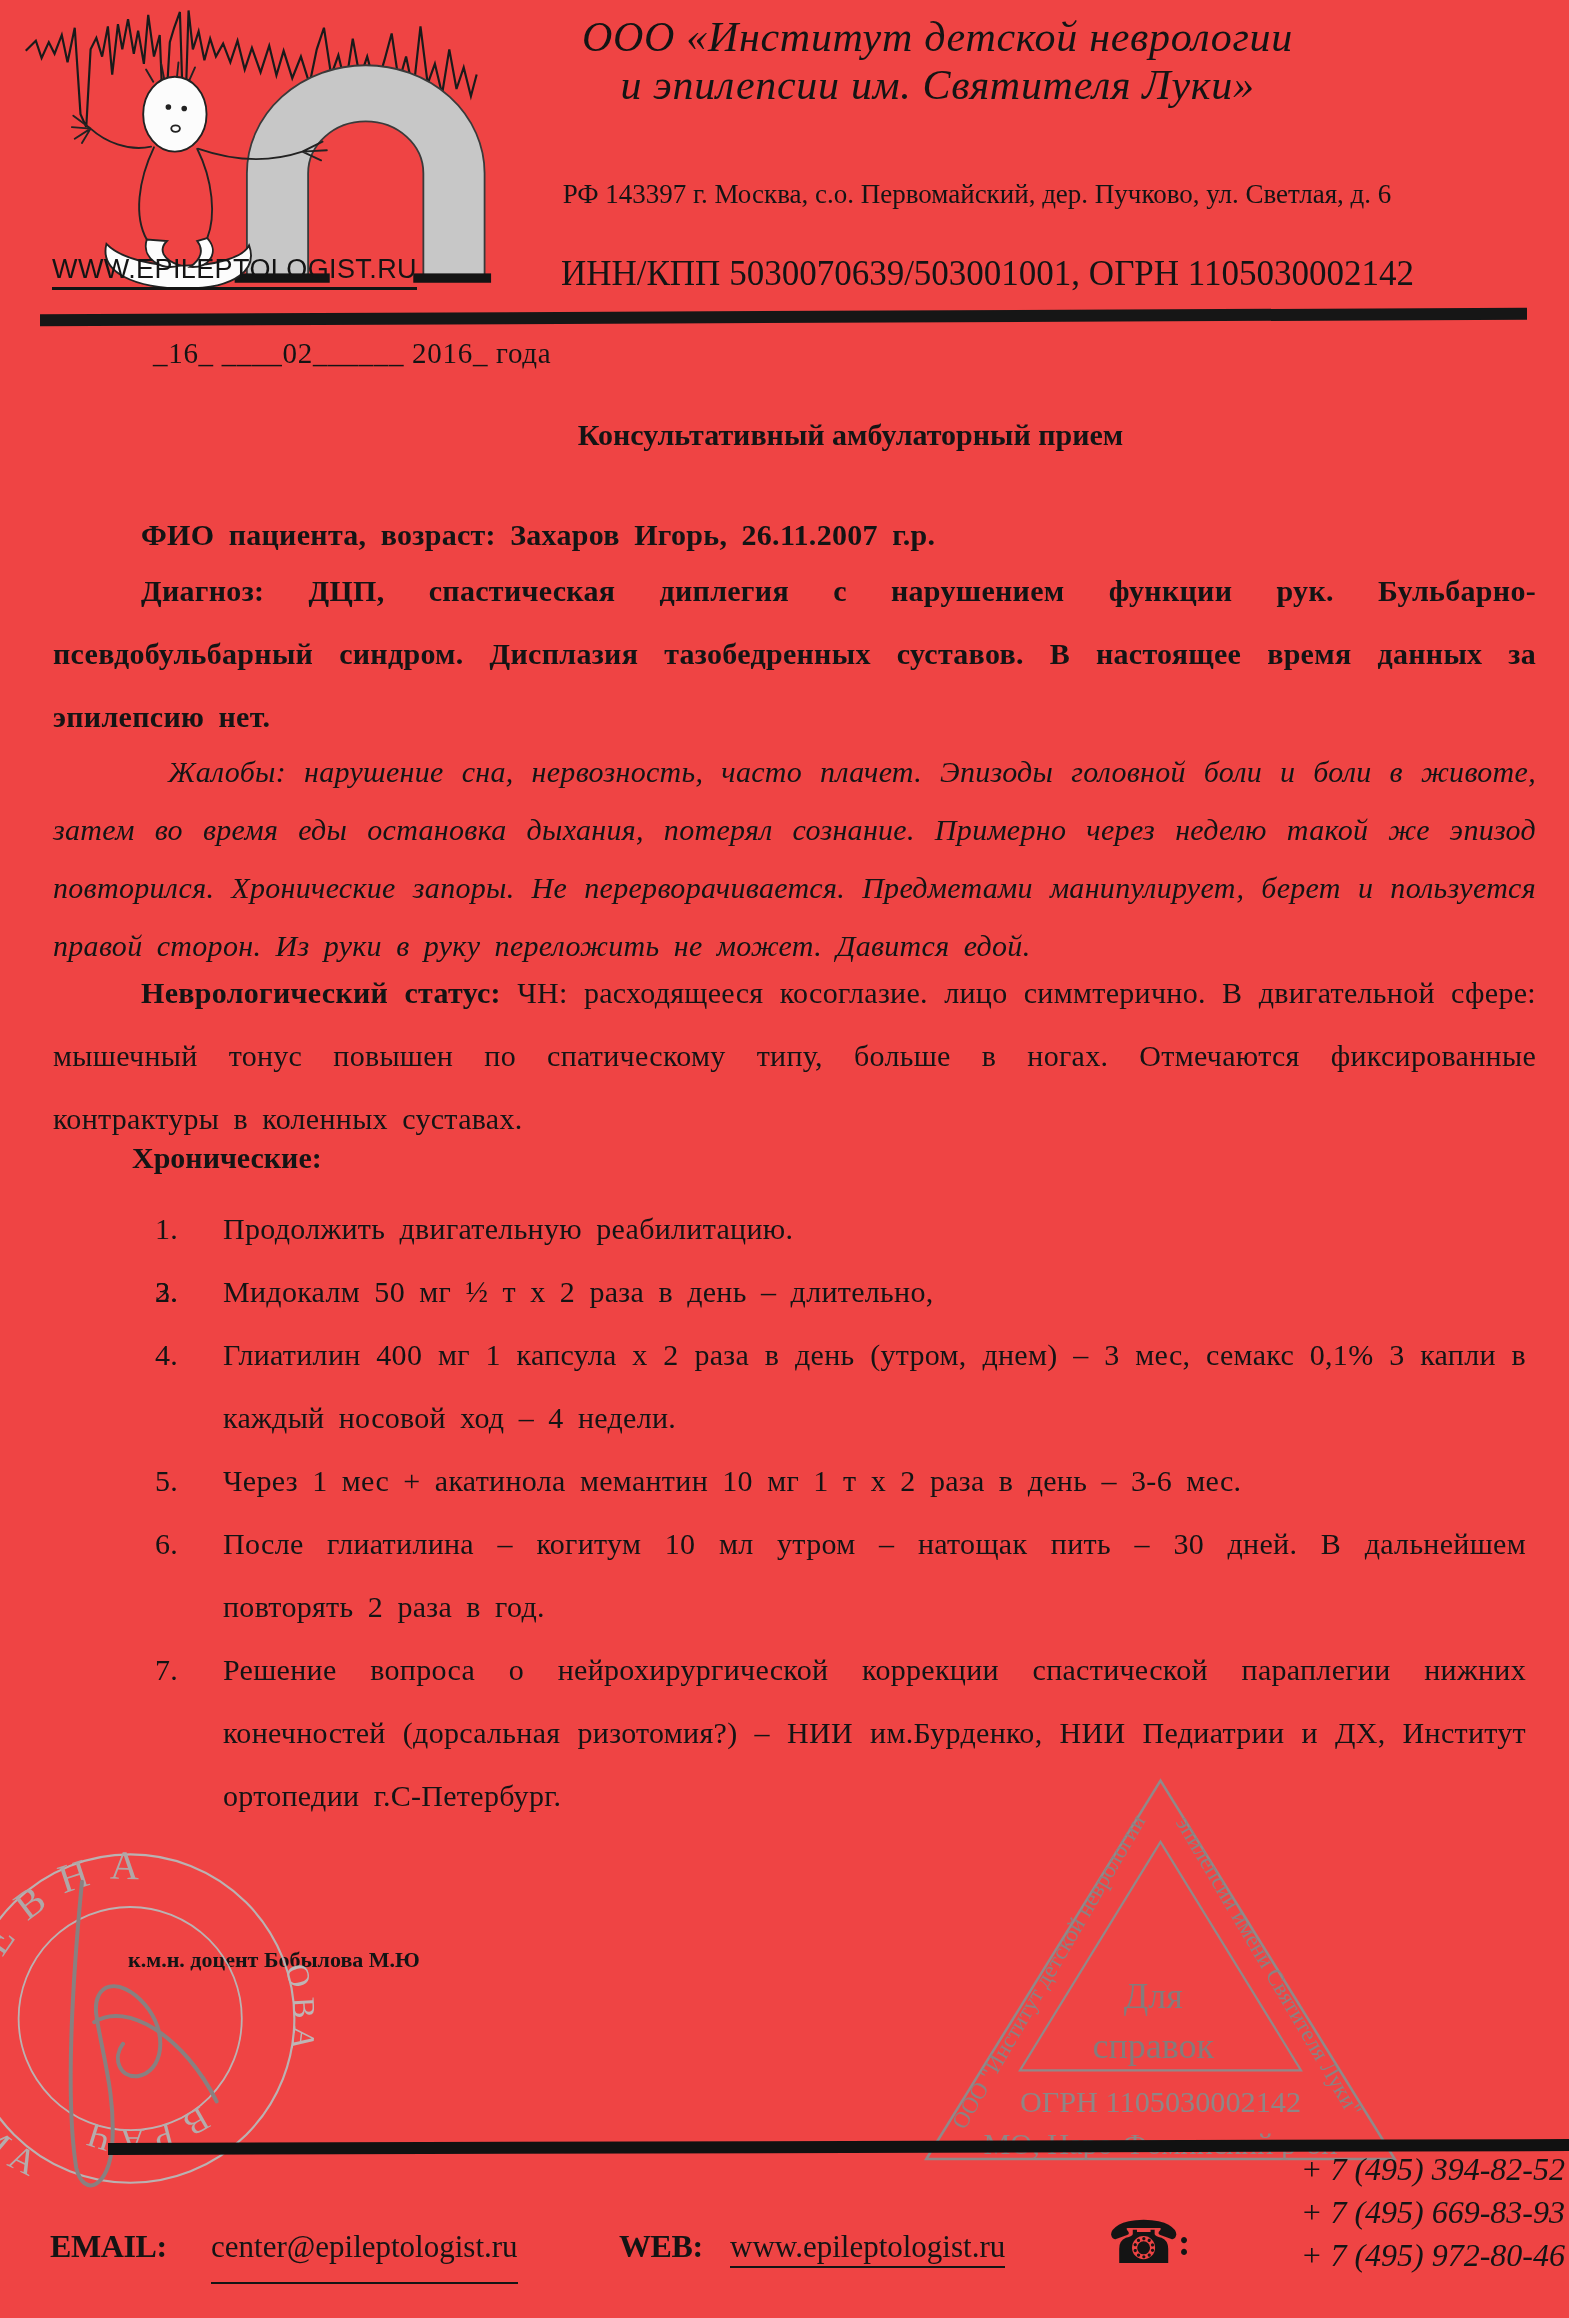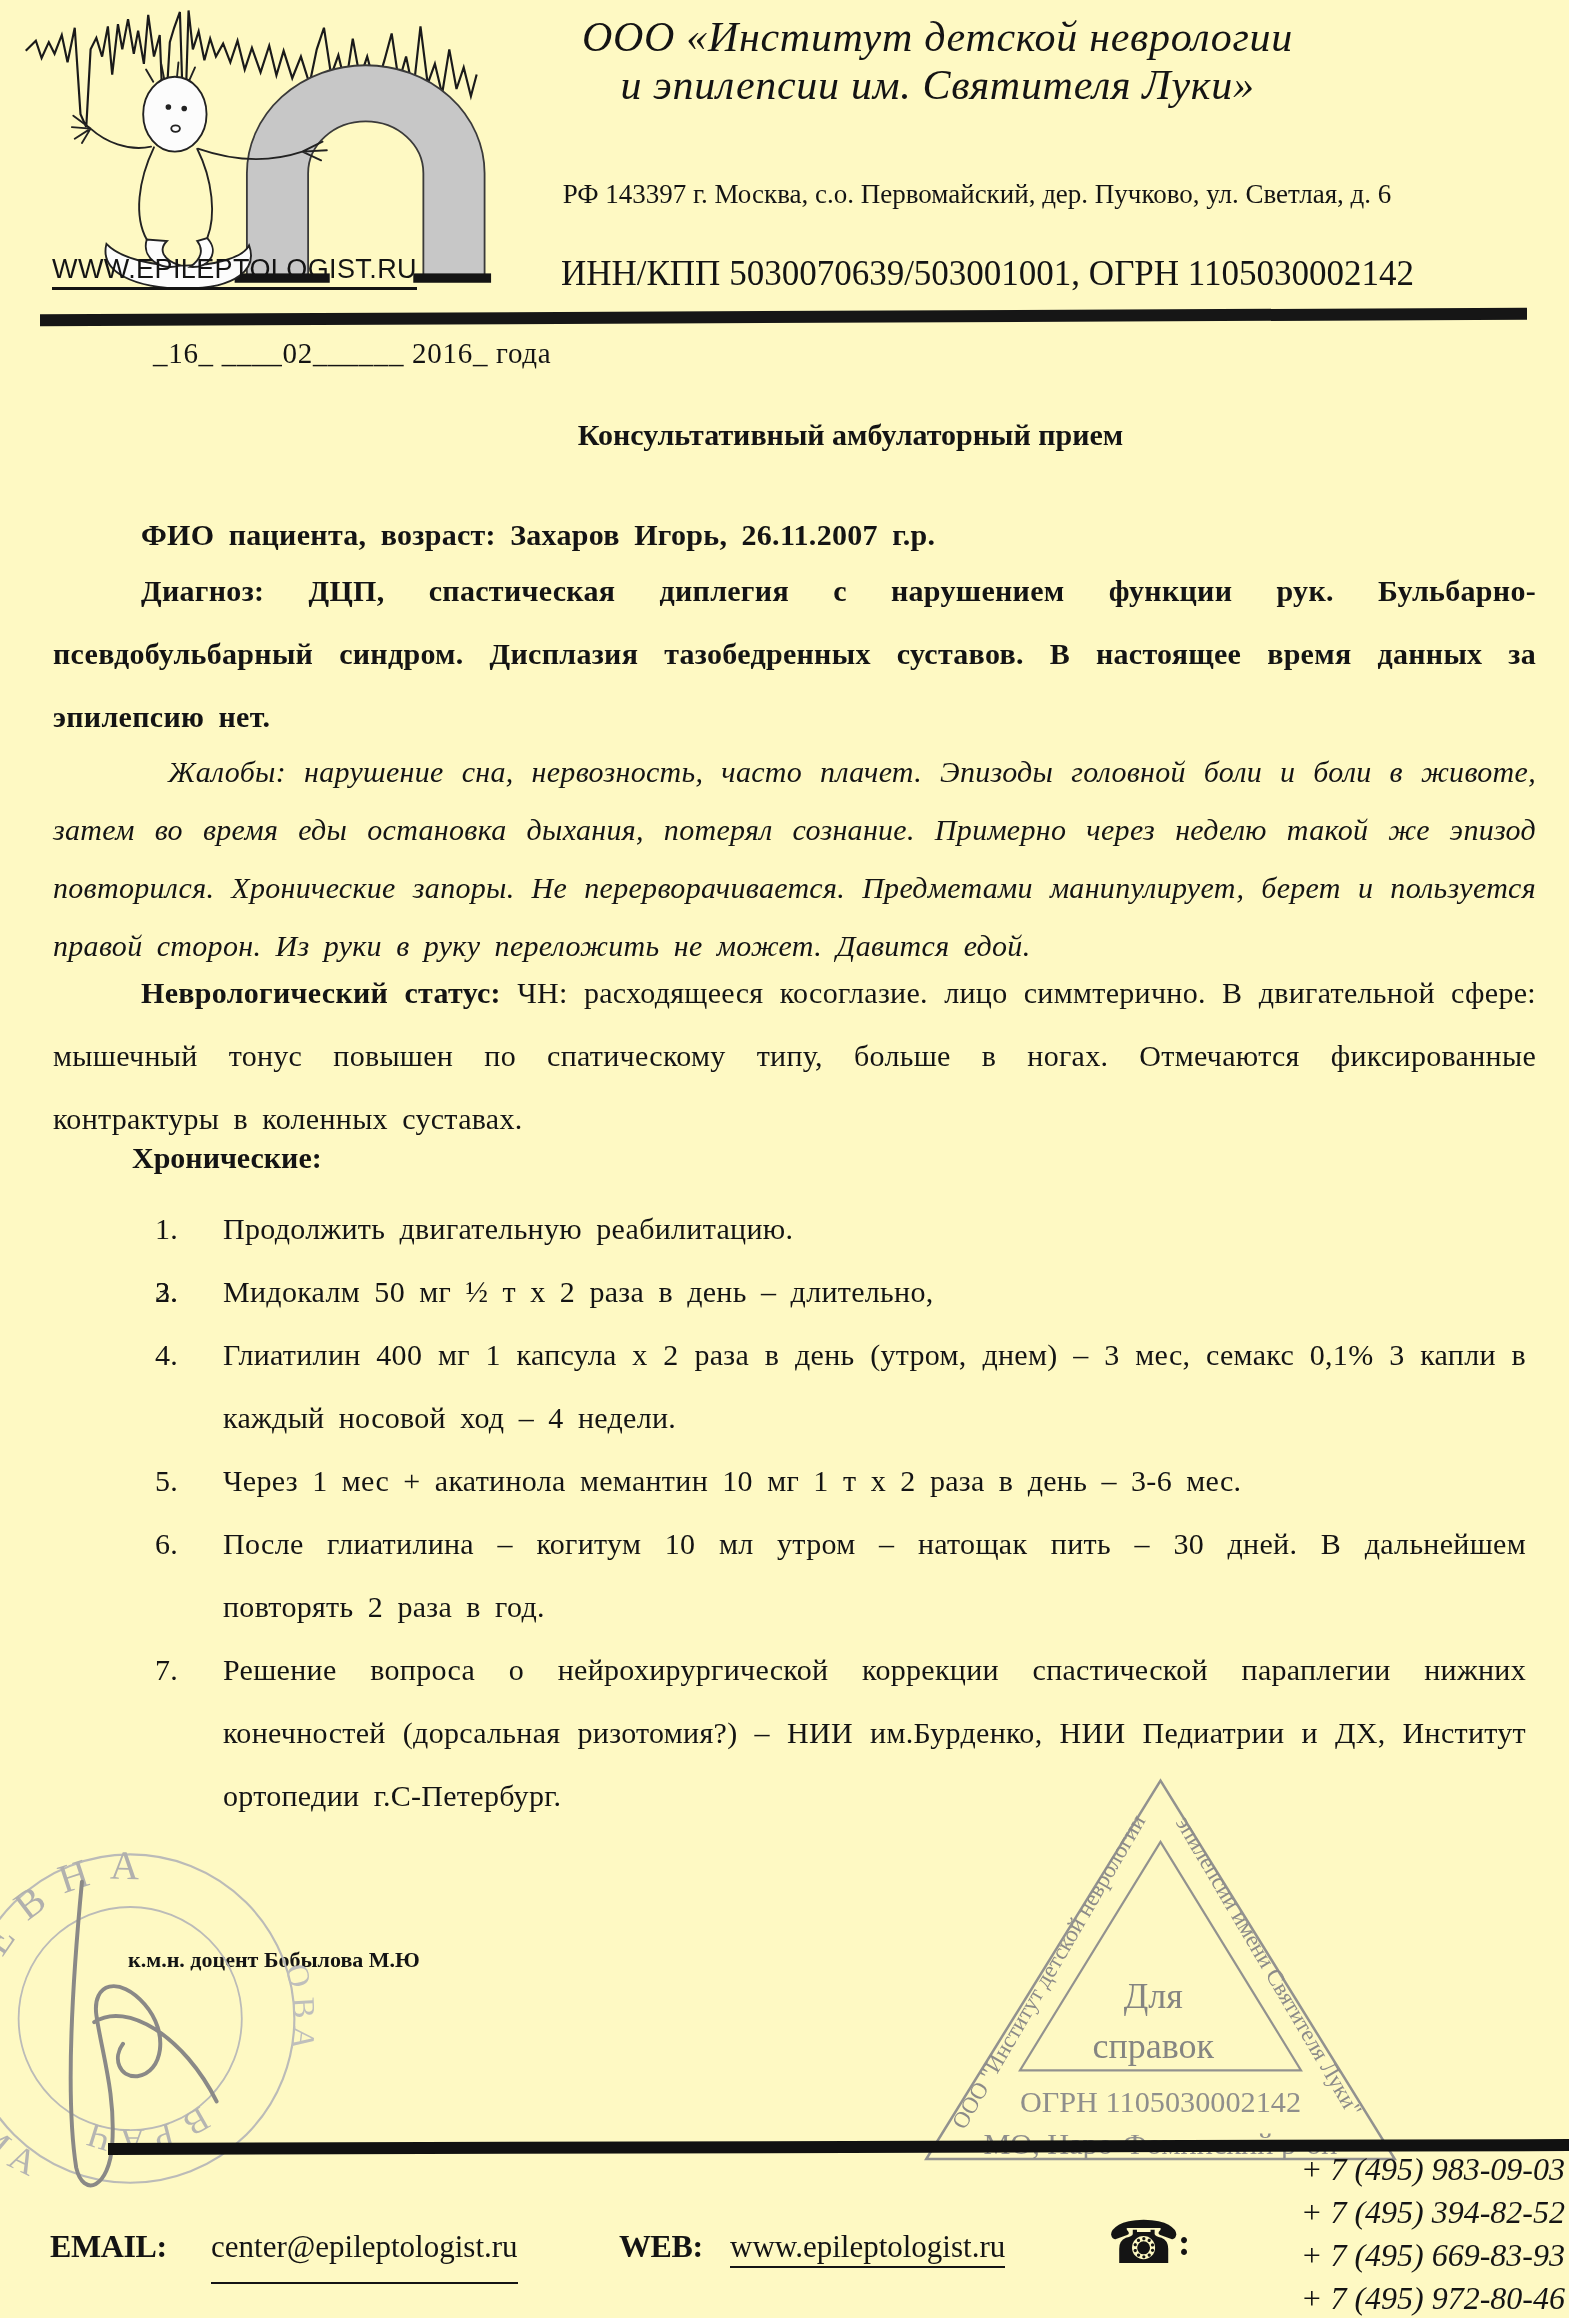--- a/index.html
+++ b/index.html
@@ -1,19 +1,19 @@
 <!DOCTYPE html>
 <html style="font-size:11.5px"><head>
 <meta charset="utf-8">
 <style>
   * { margin:0; padding:0; box-sizing:border-box; }
   html,body { background:#e8e8e8; }
   .page {
     position:relative; width:1570px; height:2319px;
-    background:#fef9c3; overflow:hidden;
+    background:#ef4444; overflow:hidden;
     font-family:"Liberation Serif", serif; color:#141414;
   }
   .abs { position:absolute; }
 
   
   .org-title { left:339px; top:13px; width:1197px; text-align:center;
     font-style:italic; font-size:42px; line-height:48px; letter-spacing:0.7px; }
   .org-address { left:404px; top:179px; width:1146px; text-align:center;
     font-size:27px; }
   .site { left:52px; top:254px; font-family:"Liberation Sans", sans-serif;
@@ -167,20 +167,19 @@
   <div class="abs rule-bottom"></div>
 
   <div class="abs email-label">EMAIL:</div>
   <div class="abs email-val">center@epileptologist.ru</div>
   <div class="abs web-label">WEB:</div>
   <div class="abs web-val">www.epileptologist.ru</div>
   <div class="abs phone-icon">☎</div>
   <div class="abs phone-colon">:</div>
 
   <div class="abs phones">
-    <div>+ 7 (495) 983-09-03</div>
     <div>+ 7 (495) 394-82-52</div>
     <div>+ 7 (495) 669-83-93</div>
     <div>+ 7 (495) 972-80-46</div>
   </div>
 
 </div>
 
 
 </body></html>

